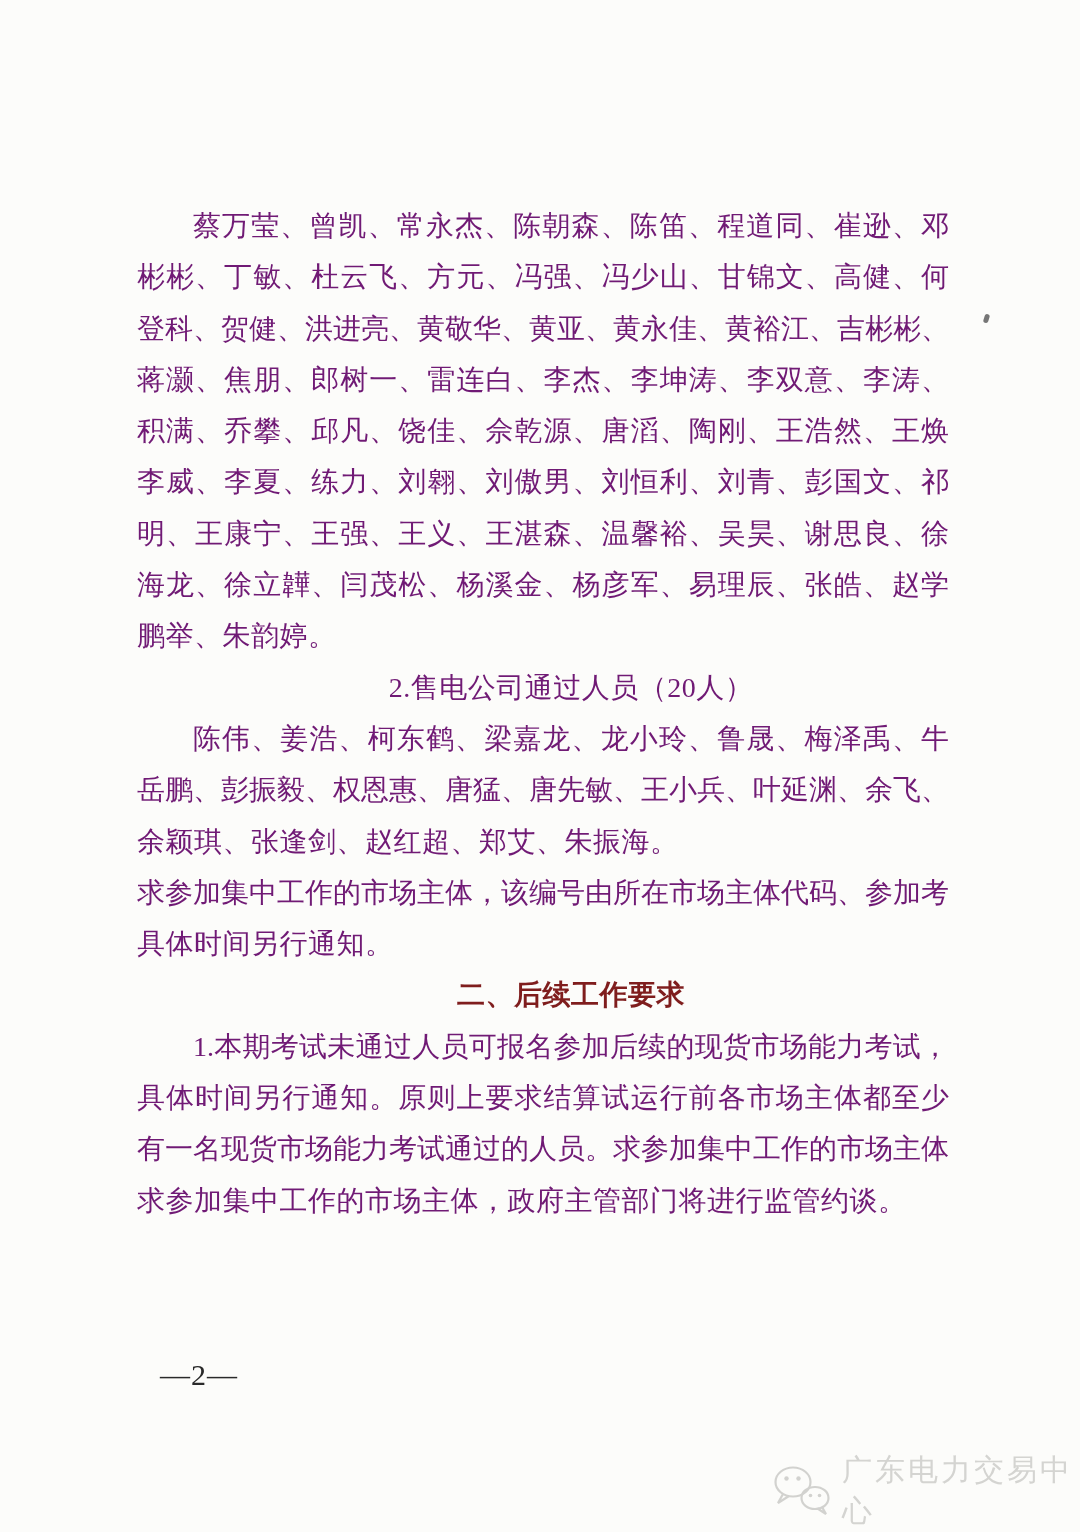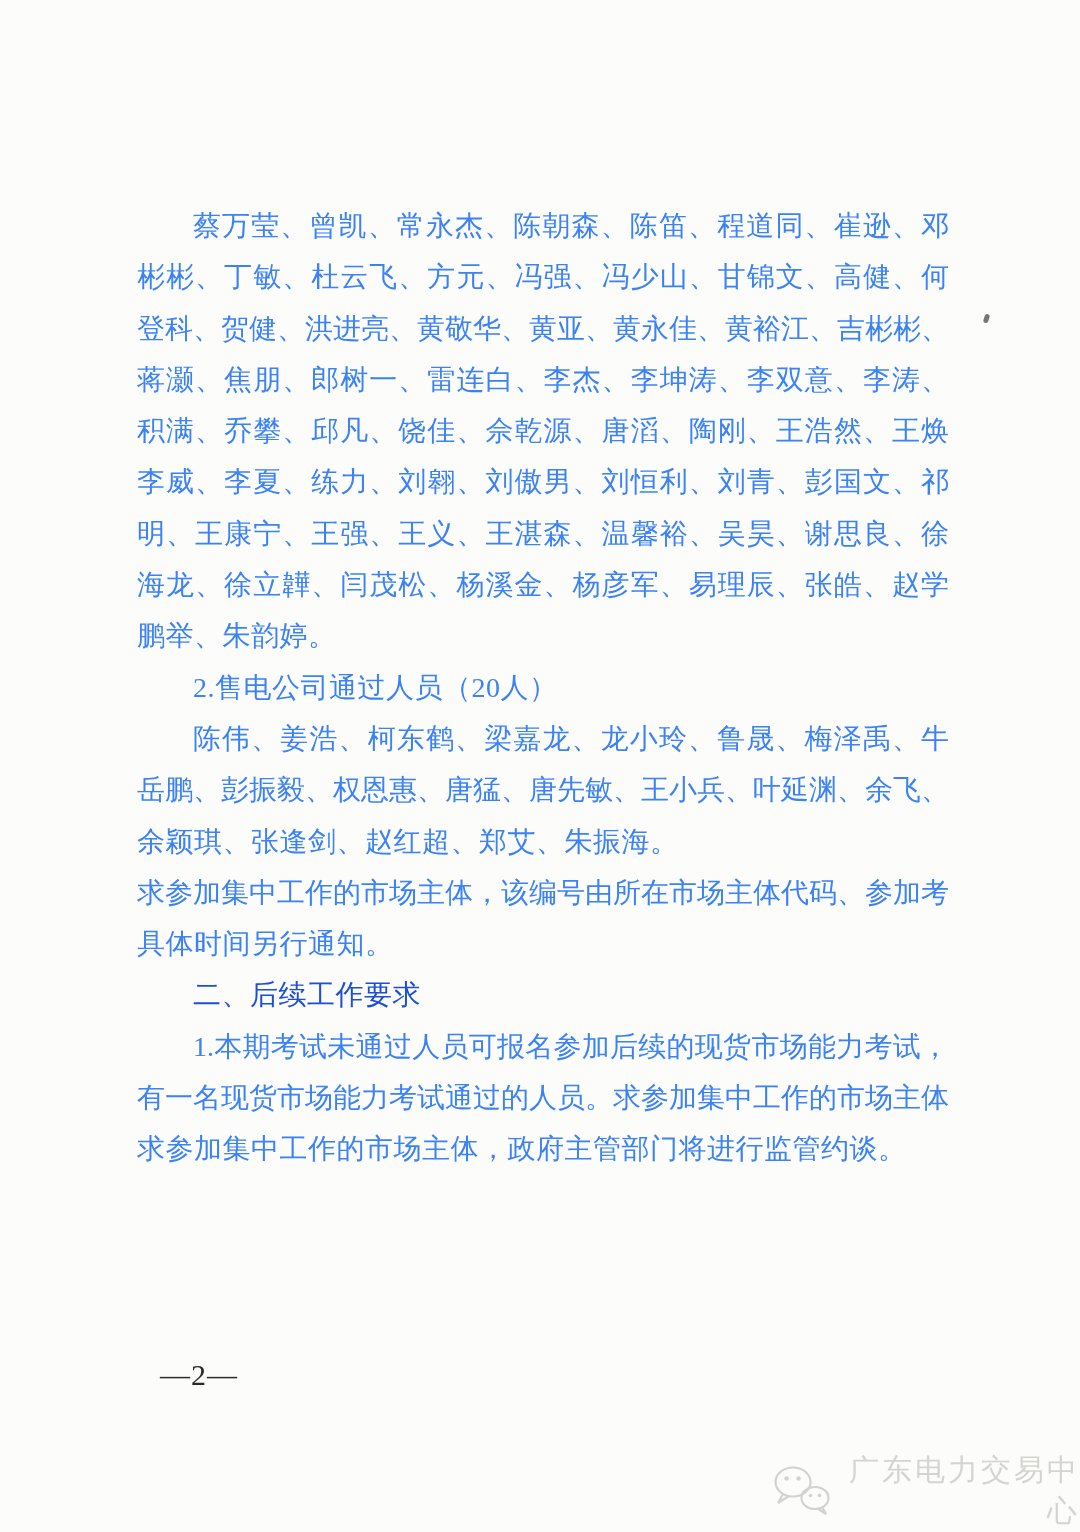--- a/index.html
+++ b/index.html
@@ -18,52 +18,51 @@
   .doc {
     position: absolute;
     left: 137px; top: 200px;
     width: 812px;
   }
   .line {
     font-size: 28px;
     line-height: 51.3px;
     height: 51.3px;
     margin: 0;
-    color: #3b82f6;
+    color: #701a75;
     text-align: left;
     letter-spacing: 0.5px;
   }
   .line.justify {
     text-align: justify;
     text-align-last: justify;
     -moz-text-align-last: justify;
     letter-spacing: 0;
   }
-  .line.indent { text-indent: 2em; }
+  .line.indent { text-indent: 2em; text-align: center; }
   .line.heading {
     font-family: "Liberation Sans", "DejaVu Sans", sans-serif;
-    font-weight: 400;
-    color: #1d4ed8;
+    font-weight: 700;
+    color: #7f1d1d;
   }
   .page-number {
     position: absolute;
     left: 160px; top: 1358px;
     font-size: 30px;
     color: #2a2a2a;
     letter-spacing: 1px;
   }
   .watermark {
     position: absolute;
     left: 772px; top: 1450px;
     display: flex;
     align-items: center;
     gap: 10px;
     color: #d2d2cf;
     user-select: none;
-    text-align: right;
   }
   .watermark-text {
     font-family: "Liberation Sans", "DejaVu Sans", sans-serif;
     font-size: 30px;
     letter-spacing: 3px;
     color: #d4d4d1;
     font-weight: 400;
   }
   .wechat-icon { display: block; }
   .speck {
@@ -92,20 +91,21 @@
     <p class="line justify">海龙、徐立韡、闫茂松、杨溪金、杨彦军、易理辰、张皓、赵学</p>
     <p class="line">鹏举、朱韵婷。</p>
     <p class="line indent">2.售电公司通过人员（20人）</p>
     <p class="line indent justify">陈伟、姜浩、柯东鹤、梁嘉龙、龙小玲、鲁晟、梅泽禹、牛</p>
     <p class="line justify">岳鹏、彭振毅、权恩惠、唐猛、唐先敏、王小兵、叶延渊、余飞、</p>
     <p class="line">余颖琪、张逢剑、赵红超、郑艾、朱振海。</p>
     <p class="line justify">求参加集中工作的市场主体，该编号由所在市场主体代码、参加考</p>
     <p class="line">具体时间另行通知。</p>
     <p class="line indent heading">二、后续工作要求</p>
     <p class="line indent justify">1.本期考试未通过人员可报名参加后续的现货市场能力考试，</p>
+    <p class="line justify">具体时间另行通知。原则上要求结算试运行前各市场主体都至少</p>
     <p class="line justify">有一名现货市场能力考试通过的人员。求参加集中工作的市场主体</p>
     <p class="line">求参加集中工作的市场主体，政府主管部门将进行监管约谈。</p>
   </main>
 
   <div class="page-number">—2—</div>
 
   <div class="speck"></div>
 
   <div class="watermark">
     <span>

